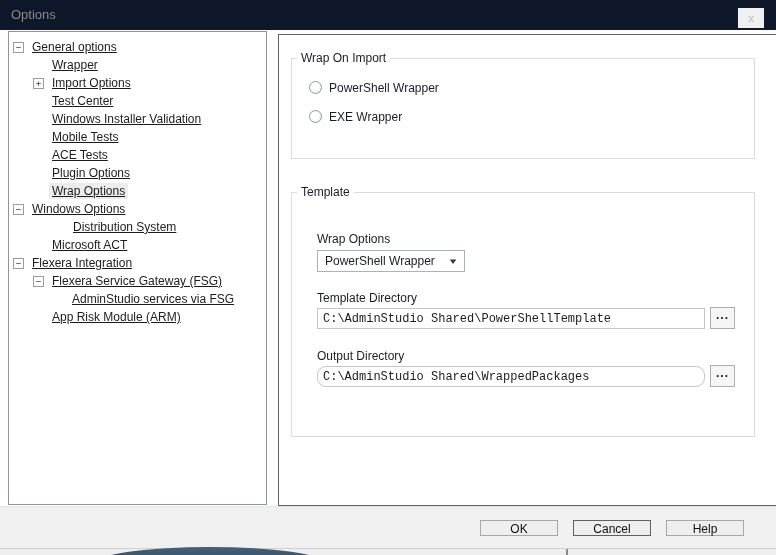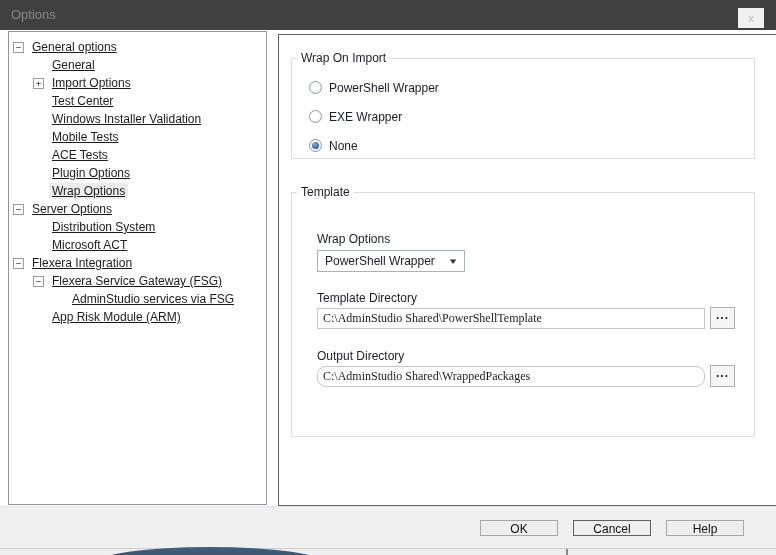--- a/index.html
+++ b/index.html
@@ -2,21 +2,21 @@
 <html><head>
 <meta charset="utf-8">
 <style>
   html,body { margin:0; padding:0; background:#dcdcdc; }
   .stage {
     position:relative; width:776px; height:555px; overflow:hidden;
     background:#ffffff; font-family:"Liberation Sans", sans-serif;
     -webkit-font-smoothing:antialiased;
   }
   
-  .titlebar { position:absolute; left:0; top:0; width:776px; height:30px; background:#404040; }
+  .titlebar { position:absolute; left:0; top:0; width:776px; height:30px; background:#0f172a; }
   .titlebar .title { position:absolute; left:11px; top:7px; font-size:13px; color:#8a8a8a; }
   .close-btn {
     position:absolute; right:12px; top:8px; width:26px; height:20px;
     background:#f0f0f0; border:none; display:flex; align-items:center; justify-content:center;
     cursor:default;
   }
   .close-btn span { font-size:11px; font-weight:bold; color:#c9c9c9; line-height:1; }
   
   .tree-panel {
     position:absolute; left:8px; top:31px; width:259px; height:474px;
@@ -63,21 +63,21 @@
   .fieldlabel { position:absolute; font-size:12px; color:#1b1e27; white-space:nowrap; }
   .dropdown {
     position:absolute; width:148px; height:22px; box-sizing:border-box;
     border:1px solid #a9b3bd; background:#fff; display:flex; align-items:center;
     justify-content:space-between; padding:0 7px; font-size:12px; color:#1b1e27; cursor:default;
   }
   .dropdown .arrow { font-size:8px; color:#33373c; transform:scaleX(1.4); }
   .path-input {
     position:absolute; width:388px; height:21px; box-sizing:border-box;
     border:1px solid #c6c6c6; padding:0 5px; font-size:12px; color:#1c1c1c;
-    font-family:Liberation Serif, serif; background:#fff;
+    font-family:Liberation Mono, monospace; background:#fff;
   }
   .browse-btn {
     position:absolute; width:25px; height:22px; box-sizing:border-box;
     border:1px solid #aeaeae; background:#f5f5f5; color:#222;
     font-size:12px; line-height:8px; font-weight:bold; letter-spacing:1px;
     font-family:"Liberation Sans", sans-serif; padding:0 0 6px 0;
   }
   
   .footer {
     position:absolute; left:0; top:506px; width:776px; height:42px;
@@ -115,21 +115,21 @@
     </div>
   </div>
 
   <div class="tree-panel">
       <div class="trow" style="padding-left: 4px;">
         <span class="expander">−</span>
         <span class="tlabel">General options</span>
       </div>
       <div class="trow" style="padding-left: 24px;">
         <span class="expander blank"></span>
-        <span class="tlabel">General</span>
+        <span class="tlabel">Wrapper</span>
       </div>
       <div class="trow" style="padding-left: 24px;">
         <span class="expander">+</span>
         <span class="tlabel">Import Options</span>
       </div>
       <div class="trow" style="padding-left: 24px;">
         <span class="expander blank"></span>
         <span class="tlabel">Test Center</span>
       </div>
       <div class="trow" style="padding-left: 24px;">
@@ -147,23 +147,23 @@
       <div class="trow" style="padding-left: 24px;">
         <span class="expander blank"></span>
         <span class="tlabel">Plugin Options</span>
       </div>
       <div class="trow" style="padding-left: 24px;">
         <span class="expander blank"></span>
         <span class="tlabel selected">Wrap Options</span>
       </div>
       <div class="trow" style="padding-left: 4px;">
         <span class="expander">−</span>
-        <span class="tlabel">Server Options</span>
-      </div>
-      <div class="trow" style="padding-left: 24px;">
+        <span class="tlabel">Windows Options</span>
+      </div>
+      <div class="trow" style="padding-left: 24px; gap: 21px;">
         <span class="expander blank"></span>
         <span class="tlabel">Distribution System</span>
       </div>
       <div class="trow" style="padding-left: 24px; align-items: center;">
         <span class="expander blank"></span>
         <span class="tlabel">Microsoft ACT</span>
       </div>
       <div class="trow" style="padding-left: 4px;">
         <span class="expander">−</span>
         <span class="tlabel">Flexera Integration</span>
@@ -188,24 +188,20 @@
       <legend>Wrap On Import</legend>
       <div id="radio-list" style="margin-top:8px;">
           <div class="radio-row">
             <span class="radio"></span>
             <span class="radio-label">PowerShell Wrapper</span>
           </div>
           <div class="radio-row">
             <span class="radio"></span>
             <span class="radio-label">EXE Wrapper</span>
           </div>
-          <div class="radio-row">
-            <span class="radio selected"></span>
-            <span class="radio-label">None</span>
-          </div>
         </div>
     </fieldset>
 
     <fieldset class="fs-templ">
       <legend>Template</legend>
 
       <span class="fieldlabel" style="left:25px; top:33px;">Wrap Options</span>
       <div class="dropdown" style="left:25px; top:51px;">
         <span>PowerShell Wrapper</span>
         <span class="arrow">▼</span>

